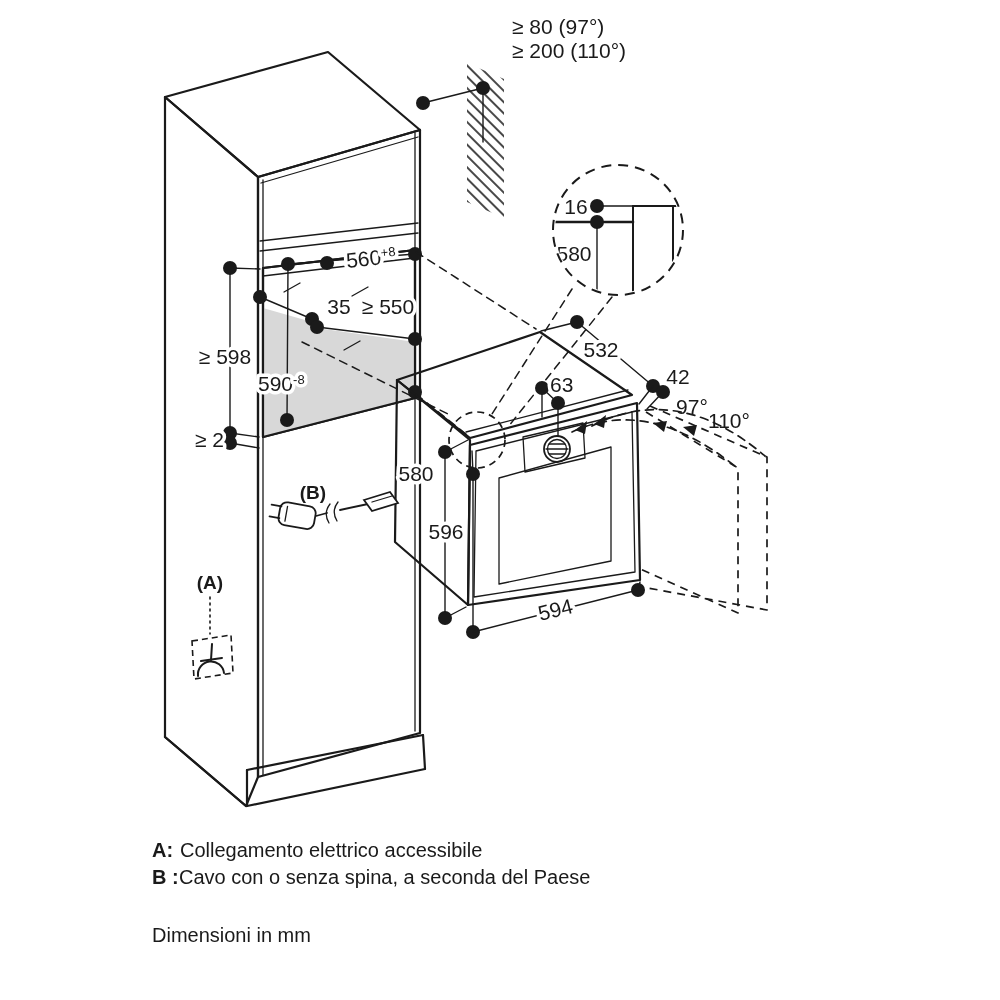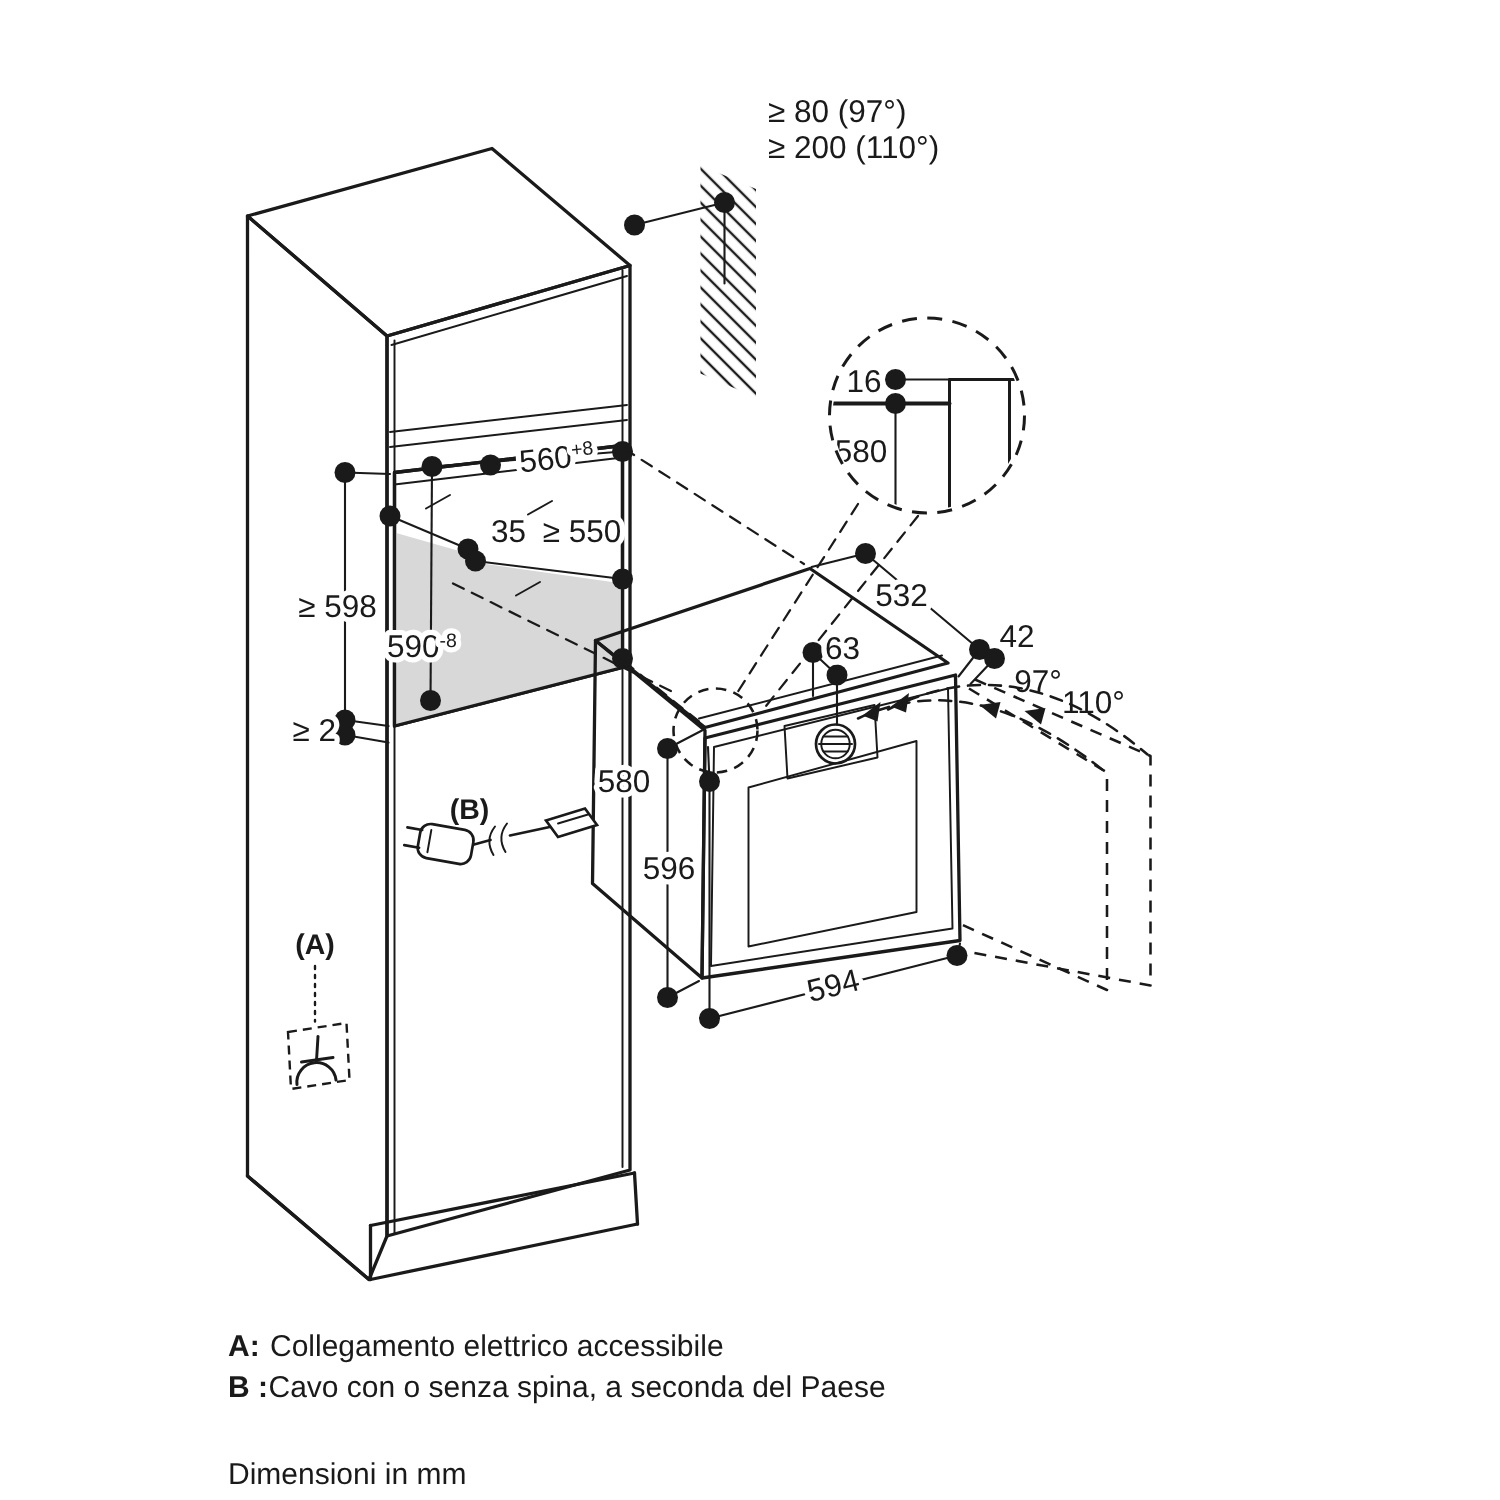--- a/index.html
+++ b/index.html
@@ -1,16 +1,16 @@
 <!DOCTYPE html>
 <html><head>
 <meta charset="utf-8">
 <style>
   html,body{margin:0;padding:0;background:#ffffff;}
-  .canvas{width:1000px;height:952px;position:relative;background:#ffffff;overflow:hidden;margin-top:47px;}
+  .canvas{width:1000px;height:952px;position:relative;background:#ffffff;overflow:hidden;}
   svg{display:block;}
   text{font-family:"Liberation Sans","DejaVu Sans",sans-serif;fill:#1a1a1a;}
   .dim{font-size:21px;}
   .sup{font-size:13px;}
   .halo{stroke:#ffffff;stroke-width:7px;paint-order:stroke;stroke-linejoin:round;}
   .bold{font-weight:700;font-size:19px;}
   .legend-key{font-weight:700;font-size:20px;}
   .legend-val{font-size:20px;}
   .note{font-size:21px;}
   .ln{stroke:#1a1a1a;fill:none;stroke-linecap:round;stroke-linejoin:round;}

